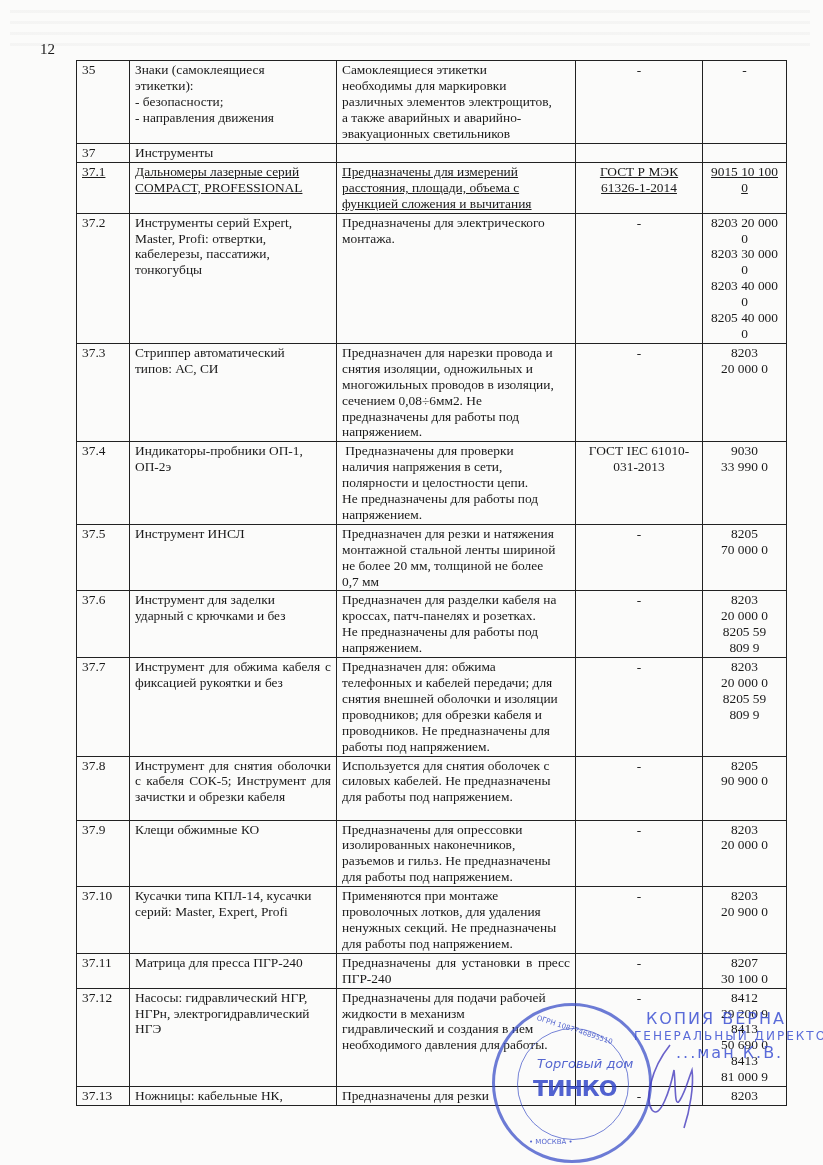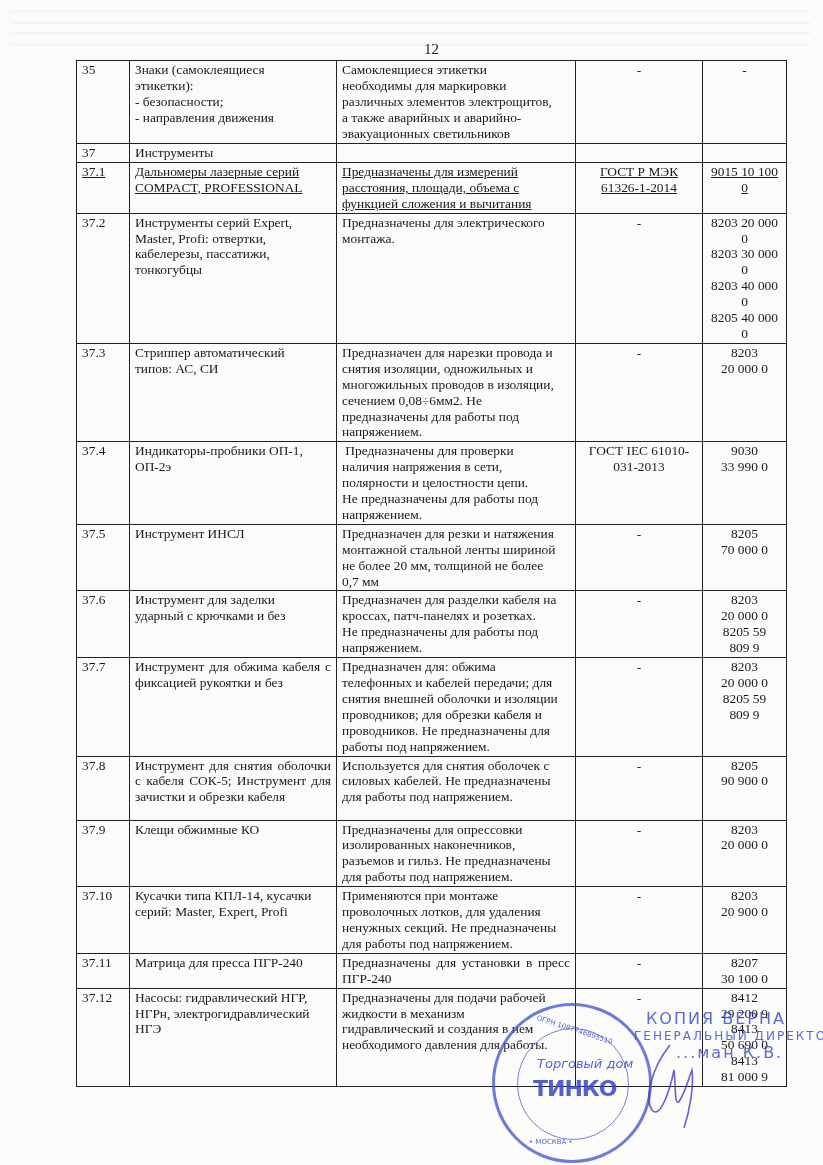--- a/index.html
+++ b/index.html
@@ -10,21 +10,21 @@
     color: #1a1a1a;
   }
   .bleed {
     position: absolute; left: 10px; top: 4px; width: 800px; height: 42px;
     background:
       repeating-linear-gradient(0deg, rgba(180,180,180,0.10) 0 3px, transparent 3px 11px);
     opacity: 0.9;
   }
   .page-number {
     position: absolute; top: 41px; left: 0; width: 823px;
-    text-align: center; font-size: 15px; padding-left: 40px; box-sizing: border-box;
+    text-align: left; font-size: 15px; padding-left: 40px; box-sizing: border-box;
   }
   table.doc {
     position: absolute; left: 76px; top: 60px; width: 707px;
     border-collapse: collapse; table-layout: fixed;
     font-size: 13.4px; line-height: 15.9px;
   }
   table.doc td {
     border: 1.3px solid #222; vertical-align: top;
     padding: 1px 5px 1px 5px; overflow: hidden;
   }
@@ -340,20 +340,35 @@
         </td>
         <td class="c-code">
           <span class="line">8412</span>
           <span class="line">29 200 9</span>
           <span class="line">8413</span>
           <span class="line">50 690 0</span>
           <span class="line">8413</span>
           <span class="line">81 000 9</span>
         </td>
       </tr>
+      <tr style="height: 17px;">
+        <td class="c-num"><span>37.13</span></td>
+        <td class="c-name">
+          <span class="line">Ножницы: кабельные НК,</span>
+        </td>
+        <td class="c-desc">
+          <span class="line">Предназначены для резки</span>
+        </td>
+        <td class="c-std">
+          <span class="line">-</span>
+        </td>
+        <td class="c-code">
+          <span class="line">8203</span>
+        </td>
+      </tr>
     </tbody>
 </table>
 
 <div class="stamp">
   <div class="inner"></div>
   <div class="ogrn">ОГРН 1087746895510</div>
   <div class="logo-t">Торговый дом</div>
   <div class="logo">ТИНКО</div>
   <div class="bottom">• МОСКВА •</div>
 </div>

